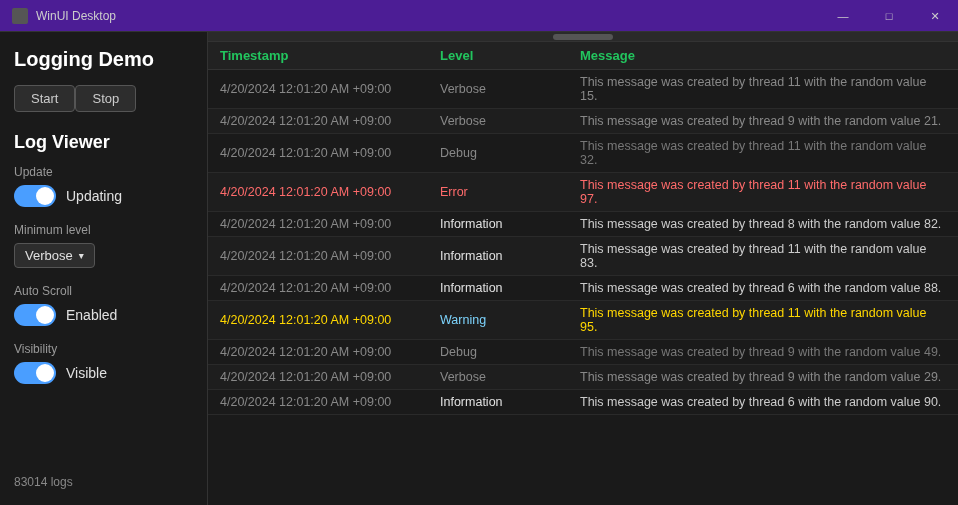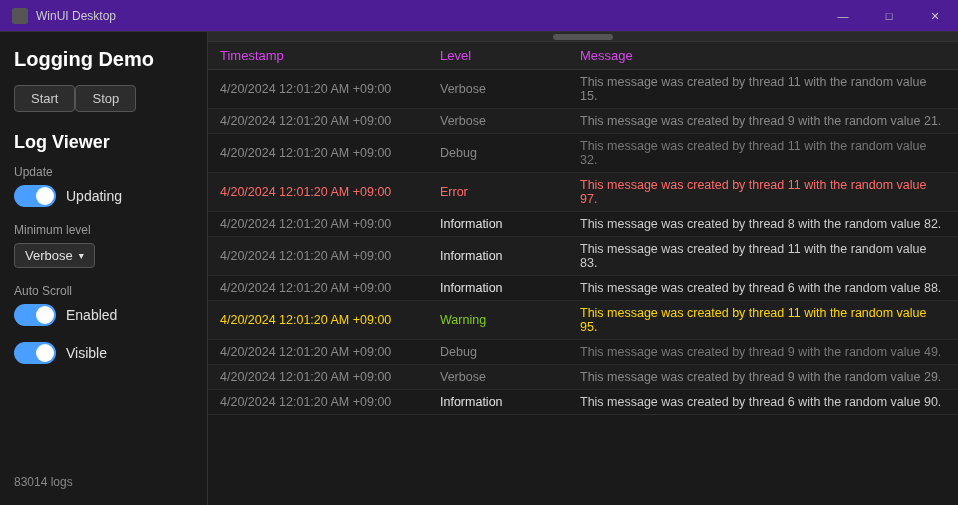--- a/index.html
+++ b/index.html
@@ -193,22 +193,22 @@
       margin: 0 auto;
     }
 
     .table-header {
       display: grid;
       grid-template-columns: 220px 140px 1fr;
       padding: 6px 12px;
       background: #222;
       border-bottom: 1px solid #333;
       font-size: 13px;
-      font-weight: 400;
-      color: #d946ef;
+      font-weight: 700;
+      color: #22c55e;
     }
 
     .log-table {
       flex: 1;
       overflow-y: auto;
     }
 
     .log-row {
       display: grid;
       grid-template-columns: 220px 140px 1fr;
@@ -223,21 +223,21 @@
 
     .col-timestamp { color: #888; }
     .col-timestamp.error { color: #ff6b6b; }
     .col-timestamp.warning { color: #ffd700; }
 
     .col-level { }
     .col-level.verbose { color: #888; }
     .col-level.debug { color: #888; }
     .col-level.information { color: #e0e0e0; }
     .col-level.error { color: #ff6b6b; }
-    .col-level.warning { color: #84cc16; }
+    .col-level.warning { color: #7dd3fc; }
 
     .col-message { color: #ccc; }
     .col-message.error { color: #ff6b6b; }
     .col-message.warning { color: #ffd700; }
     .col-message.debug { color: #777; }
     .col-message.verbose { color: #888; }
 
     ::-webkit-scrollbar { width: 6px; }
     ::-webkit-scrollbar-track { background: #222; }
     ::-webkit-scrollbar-thumb { background: #555; border-radius: 3px; }
@@ -281,20 +281,21 @@
 
     <div class="setting-group">
       <div class="setting-label">Auto Scroll</div>
       <div class="setting-row">
         <div class="toggle"></div>
         <span class="setting-value">Enabled</span>
       </div>
     </div>
 
     <div class="setting-group">
+      <div class="setting-label">Visibility</div>
       <div class="setting-row">
         <div class="toggle"></div>
         <span class="setting-value">Visible</span>
       </div>
     </div>
 
     <div class="footer-log">83014  logs</div>
   </div>
 
   <div class="content">

